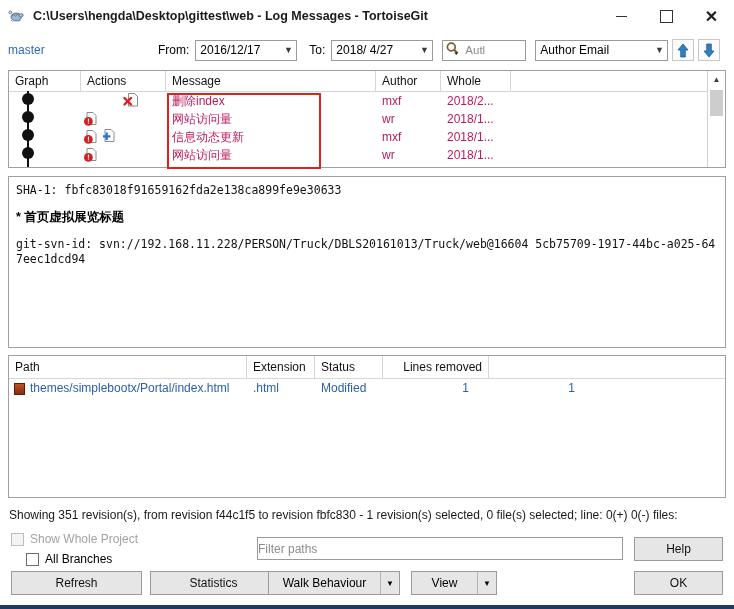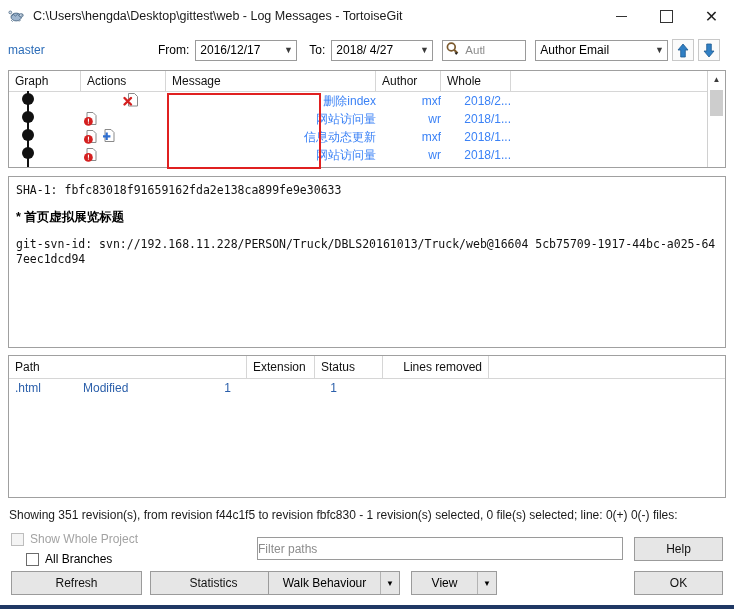--- a/index.html
+++ b/index.html
@@ -15,20 +15,21 @@
     position: relative;
   }
 
   
   .titlebar {
     height: 32px;
     background: #ffffff;
     display: flex;
     align-items: center;
     border-bottom: 1px solid #ffffff;
+    font-weight: bold;
   }
   .titlebar-icon {
     width: 18px; height: 18px;
     margin-left: 8px; margin-right: 7px;
     position: relative;
     flex: 0 0 auto;
   }
   .tortoise {
     width: 16px; height: 13px;
     position: absolute; top: 3px; left: 0;
@@ -129,27 +130,26 @@
     overflow: hidden;
   }
   .c-graph { width: 72px; }
   .c-actions { width: 85px; }
   .c-message { width: 210px; }
   .c-author { width: 65px; }
   .c-date { width: 70px; }
   .c-rest { flex: 1 1 auto; border-right: none; }
   .row { display:flex; height: 18px; }
   .cell {
-    font-size: 12px; color:#3b82f6;
+    font-size: 12px; color:#be185d;
     padding-left: 6px;
     line-height: 18px;
     box-sizing: border-box;
     white-space: nowrap;
     overflow: hidden;
-    text-align: right;
   }
   .graph-col {
     position: absolute; left: 0; top: 20px;
     width: 72px; height: 78px;
   }
   .graph-line {
     position:absolute; left: 18px; top: 0px;
     width: 2px; height: 78px; background: #111;
   }
   .graph-dot {
@@ -493,20 +493,24 @@
 
 <div class="filelist">
   <div class="f-hdr-row">
     <div class="f-hdr fc-path">Path</div>
     <div class="f-hdr fc-ext">Extension</div>
     <div class="f-hdr fc-status">Status</div>
     <div class="f-hdr fc-removed">Lines removed</div>
     <div class="f-hdr fc-rest"></div>
   </div>
   <div class="f-row">
+    <div class="f-cell path fc-path">
+      <span class="html-icon"></span>
+      <span>themes/simplebootx/Portal/index.html</span>
+    </div>
     <div class="f-cell fc-ext">.html</div>
     <div class="f-cell fc-status">Modified</div>
     <div class="f-cell fc-added num">1</div>
     <div class="f-cell fc-removed num">1</div>
   </div>
 </div>
 
 <div class="statusline">Showing 351 revision(s), from revision f44c1f5 to revision fbfc830 - 1 revision(s) selected, 0 file(s) selected; line: 0(+) 0(-) files:</div>
 
 <div class="bottom">

